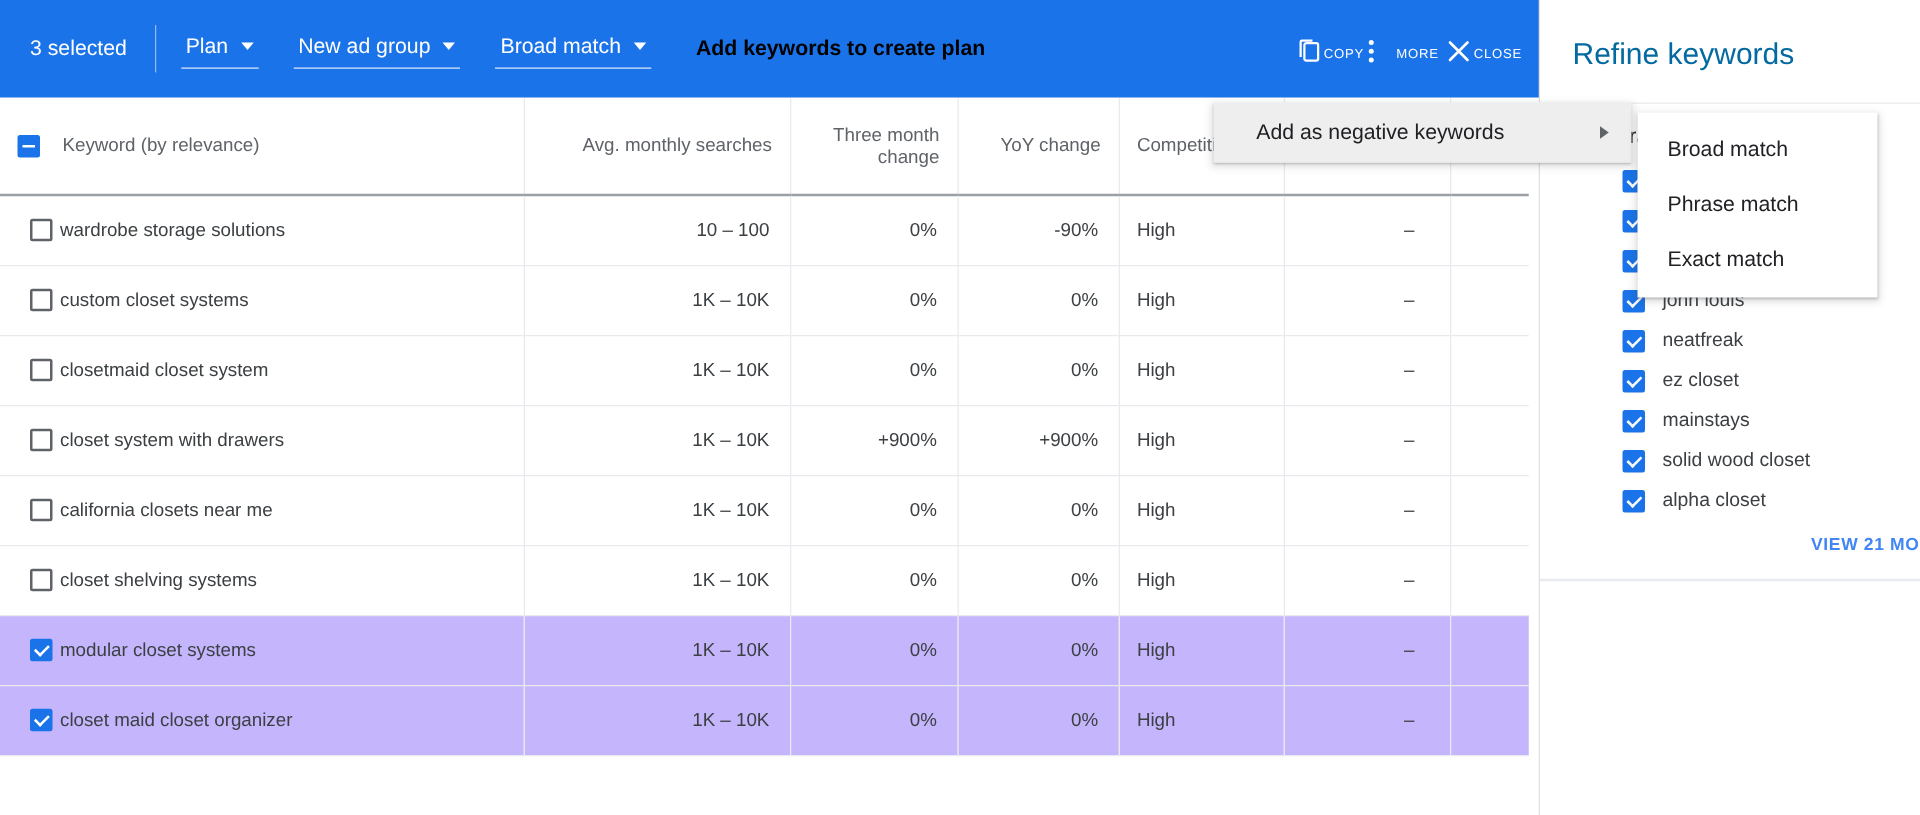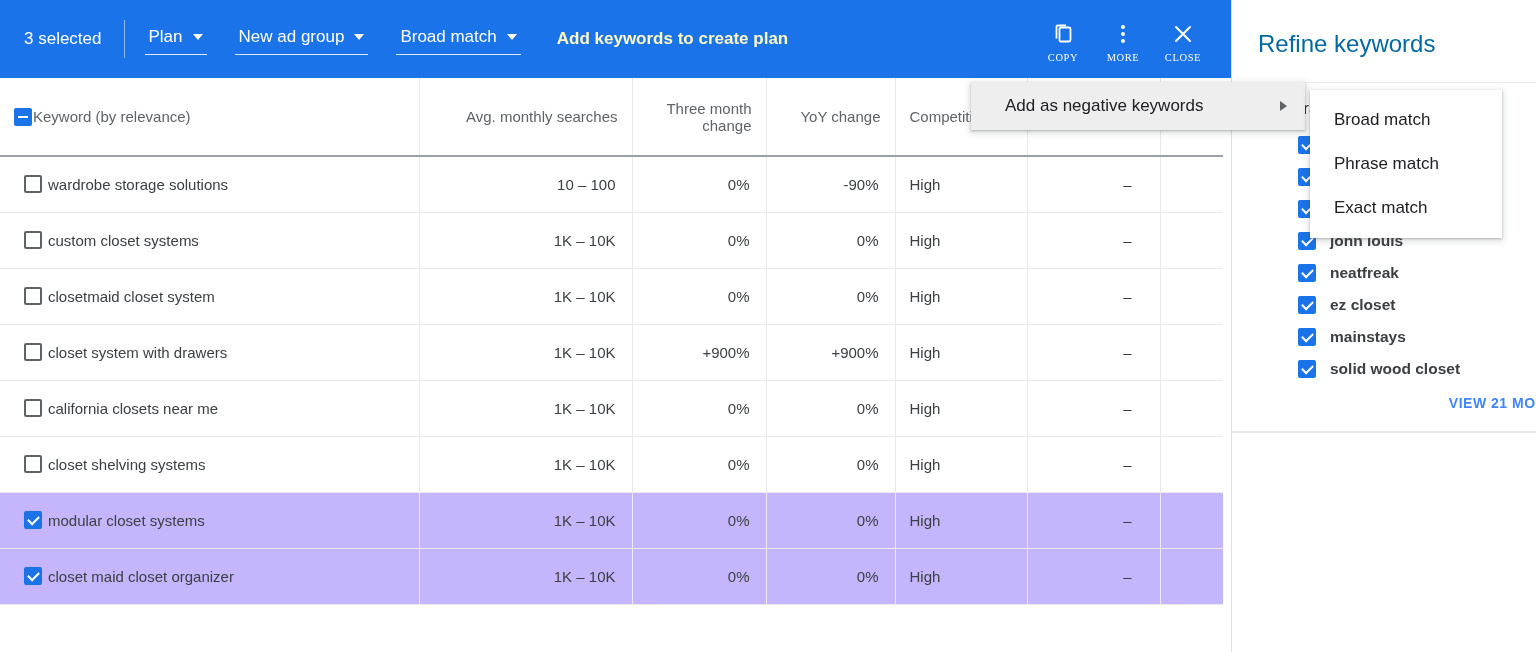--- a/index.html
+++ b/index.html
@@ -48,33 +48,33 @@
   }
   .caret {
     width: 0; height: 0;
     border-left: 5px solid transparent;
     border-right: 5px solid transparent;
     border-top: 6px solid #ffffff;
     display: inline-block;
   }
   .tb-action {
     font-size: 17px; font-weight: bold;
-    color: #fef9c3; margin-left: 22px;
+    color: #000000; margin-left: 22px;
     white-space: nowrap; cursor: pointer;
   }
   .tb-icons {
     margin-left: auto;
     display: flex; align-items: flex-start;
     padding-right: 20px; gap: 4px;
   }
   .tb-iconbtn {
-    display: flex; flex-direction: column;
+    display: flex; 
     align-items: center; justify-content: space-between;
     width: 56px; padding-top: 4px;
-    cursor: pointer; color: #fff; font-family: Liberation Serif, serif;
+    cursor: pointer; color: #fff;
   }
   .tb-iconbtn .glyph { height: 30px; display: flex; align-items: center; justify-content: center; }
   .tb-iconbtn .lbl {
     font-size: 10.5px; letter-spacing: 0.6px;
     margin-top: 3px; color: #ffffff;
   }
   .dots { display: flex; flex-direction: column; gap: 3px; align-items: center; }
   .dots i { width: 4px; height: 4px; border-radius: 50%; background: #fff; display: block; }
 
   
@@ -104,21 +104,21 @@
   th.num, td.num { text-align: right; }
   th.txt, td.txt { text-align: left; }
   .col-kw   { width: 419px; }
   .col-avg  { width: 213px; }
   .col-3m   { width: 134px; }
   .col-yoy  { width: 129px; }
   .col-comp { width: 132px; }
   .col-share{ width: 133px; }
   .col-last { width: 63px; border-right: none !important; }
 
-  .kwhead-inner { display: flex; align-items: center; gap: 1px; }
+  .kwhead-inner { display: flex; align-items: center; gap: 18px; }
 
   table.kw tbody tr { height: 56px; }
   table.kw tbody tr.selected td { background: #c4b5fd; }
   td.kwcell { padding-left: 24px; }
   .kwcell-inner { display: flex; align-items: center; gap: 6px; }
   .kwtext { font-size: 15px; color: #3c4043; }
   td.num { padding-right: 16px; font-size: 15px; }
   td.txt { padding-left: 14px; }
   td.dash { text-align: right; padding-right: 28px; color: #3c4043; }
 
@@ -173,21 +173,21 @@
   }
   .panel-sep { height: 1px; background: #e8eaed; margin: 24px 0 0 0; }
   .group {
     padding: 16px 0 14px 26px;
   }
   .group-head {
     display: flex; align-items: center; gap: 16px;
     margin-bottom: 10px;
   }
   .group-name { font-size: 17px; color: #202124; }
-  .opt-list { padding-left: 40px; font-weight: bold; }
+  .opt-list { padding-left: 40px; }
   .opt {
     display: flex; align-items: center; gap: 14px;
     height: 32px;
   }
   .opt .lbl { font-size: 15.5px; color: #3c4043; white-space: nowrap; }
   .viewmore {
     text-align: right; padding: 10px 0 6px 0;
     margin-right: -20px;
     font-size: 14px; font-weight: bold; letter-spacing: 0.5px;
     color: #4285f4; cursor: pointer;
@@ -475,20 +475,24 @@
             <span class="lbl">ez closet</span>
           </div>
           <div class="opt">
             <span class="cb checked"></span>
             <span class="lbl">mainstays</span>
           </div>
           <div class="opt">
             <span class="cb checked"></span>
             <span class="lbl">solid wood closet</span>
           </div>
+          <div class="opt">
+            <span class="cb checked"></span>
+            <span class="lbl">alpha closet</span>
+          </div>
         </div>
       <div class="viewmore">VIEW 21 MORE</div>
     </div>
 
     <div class="sect-divider"></div>
 
 
     <div class="sect-divider"></div>
   </div>
 

